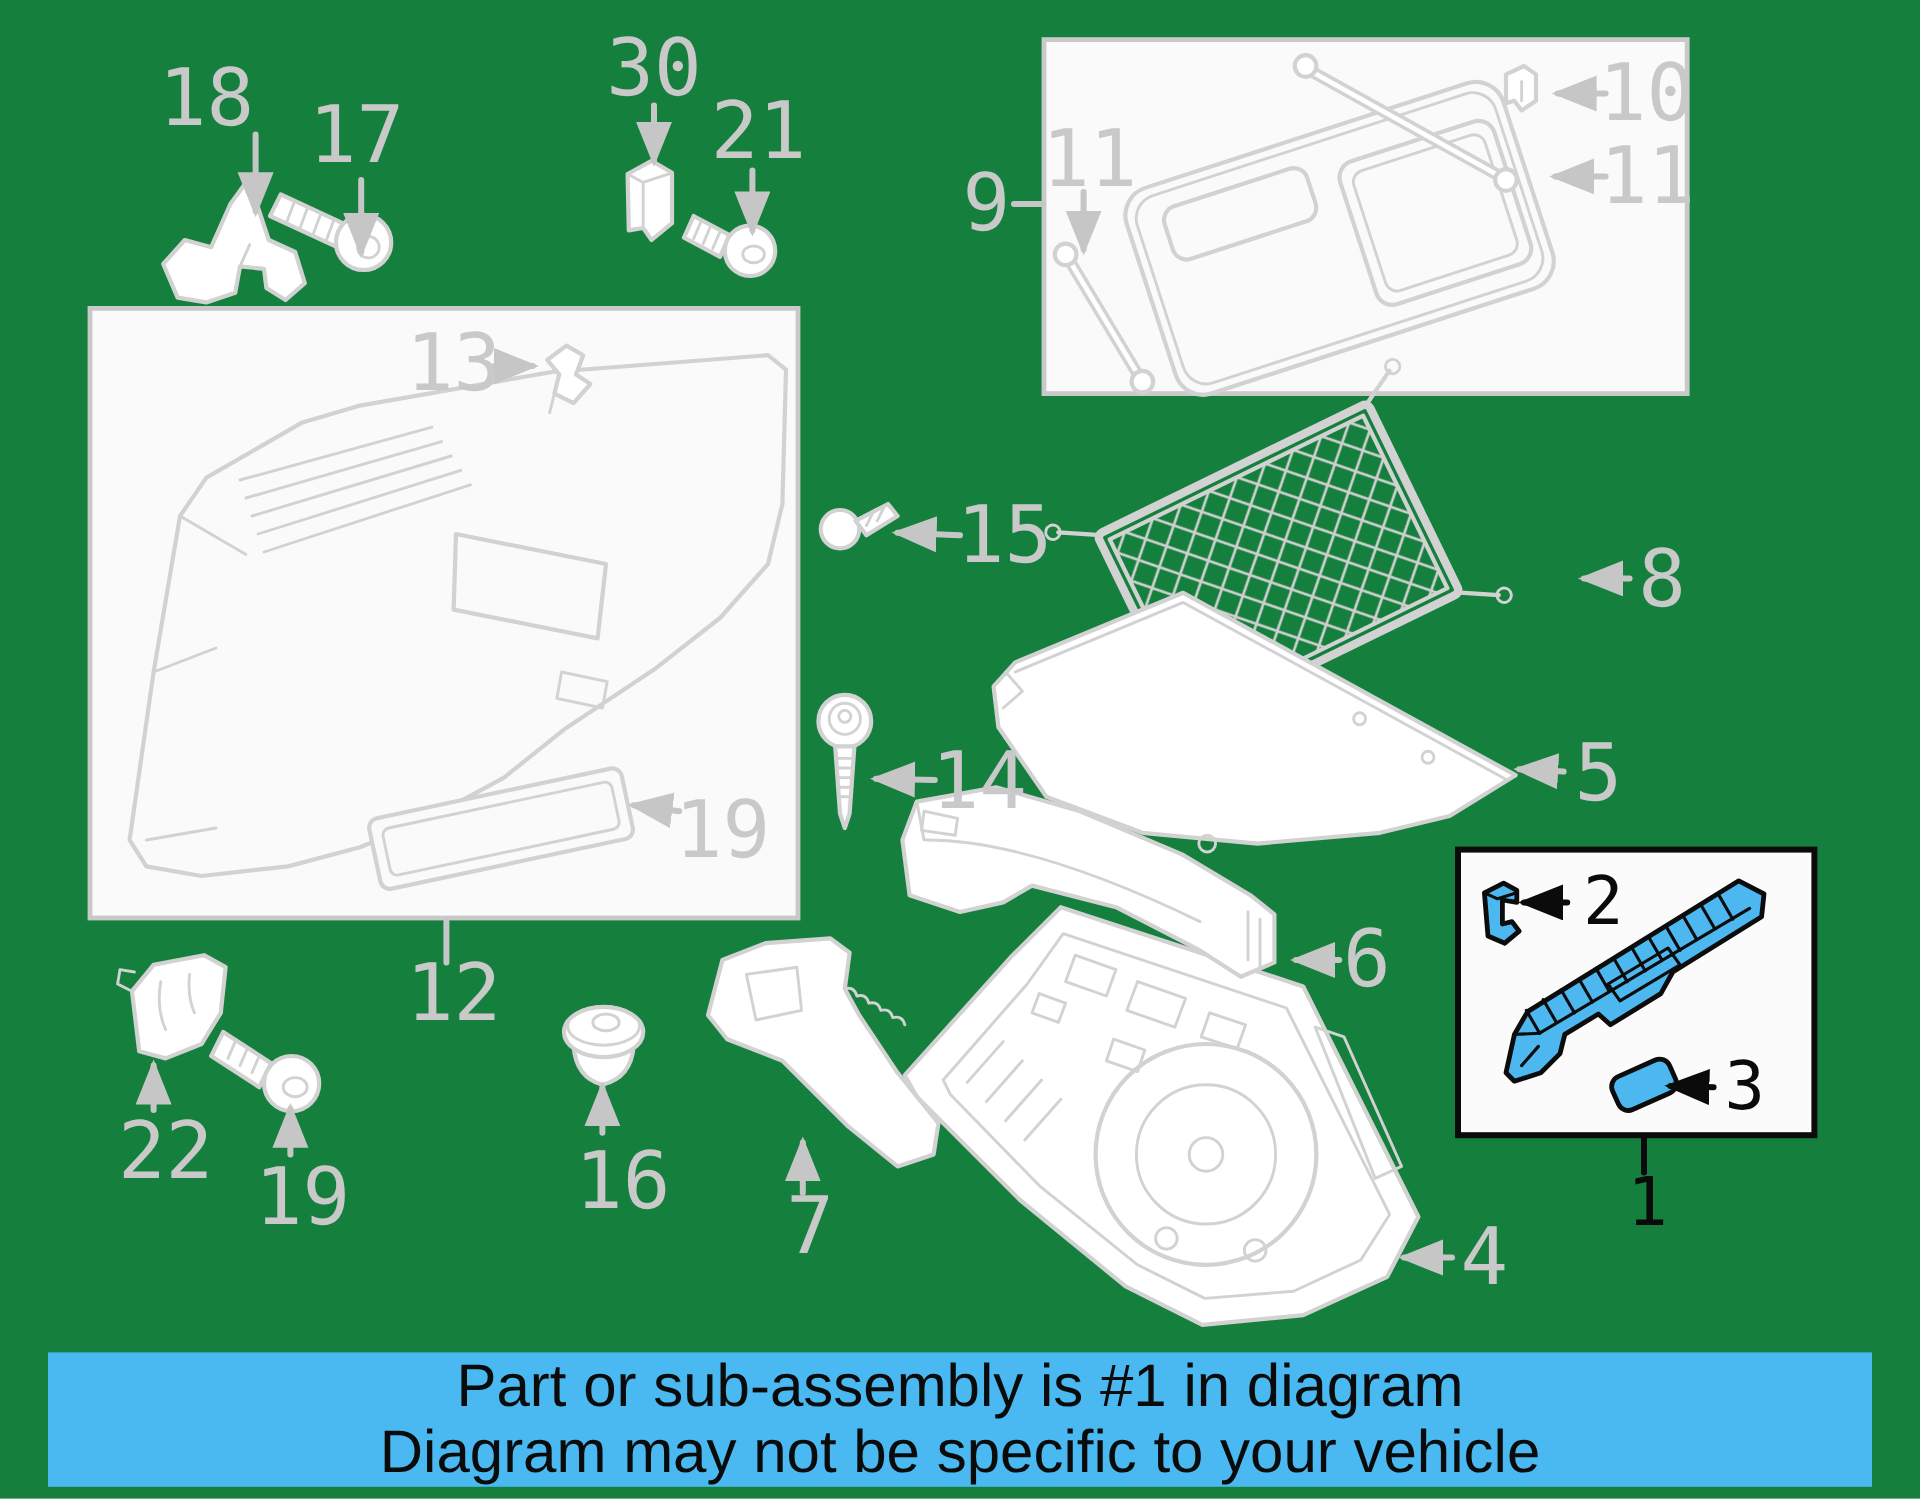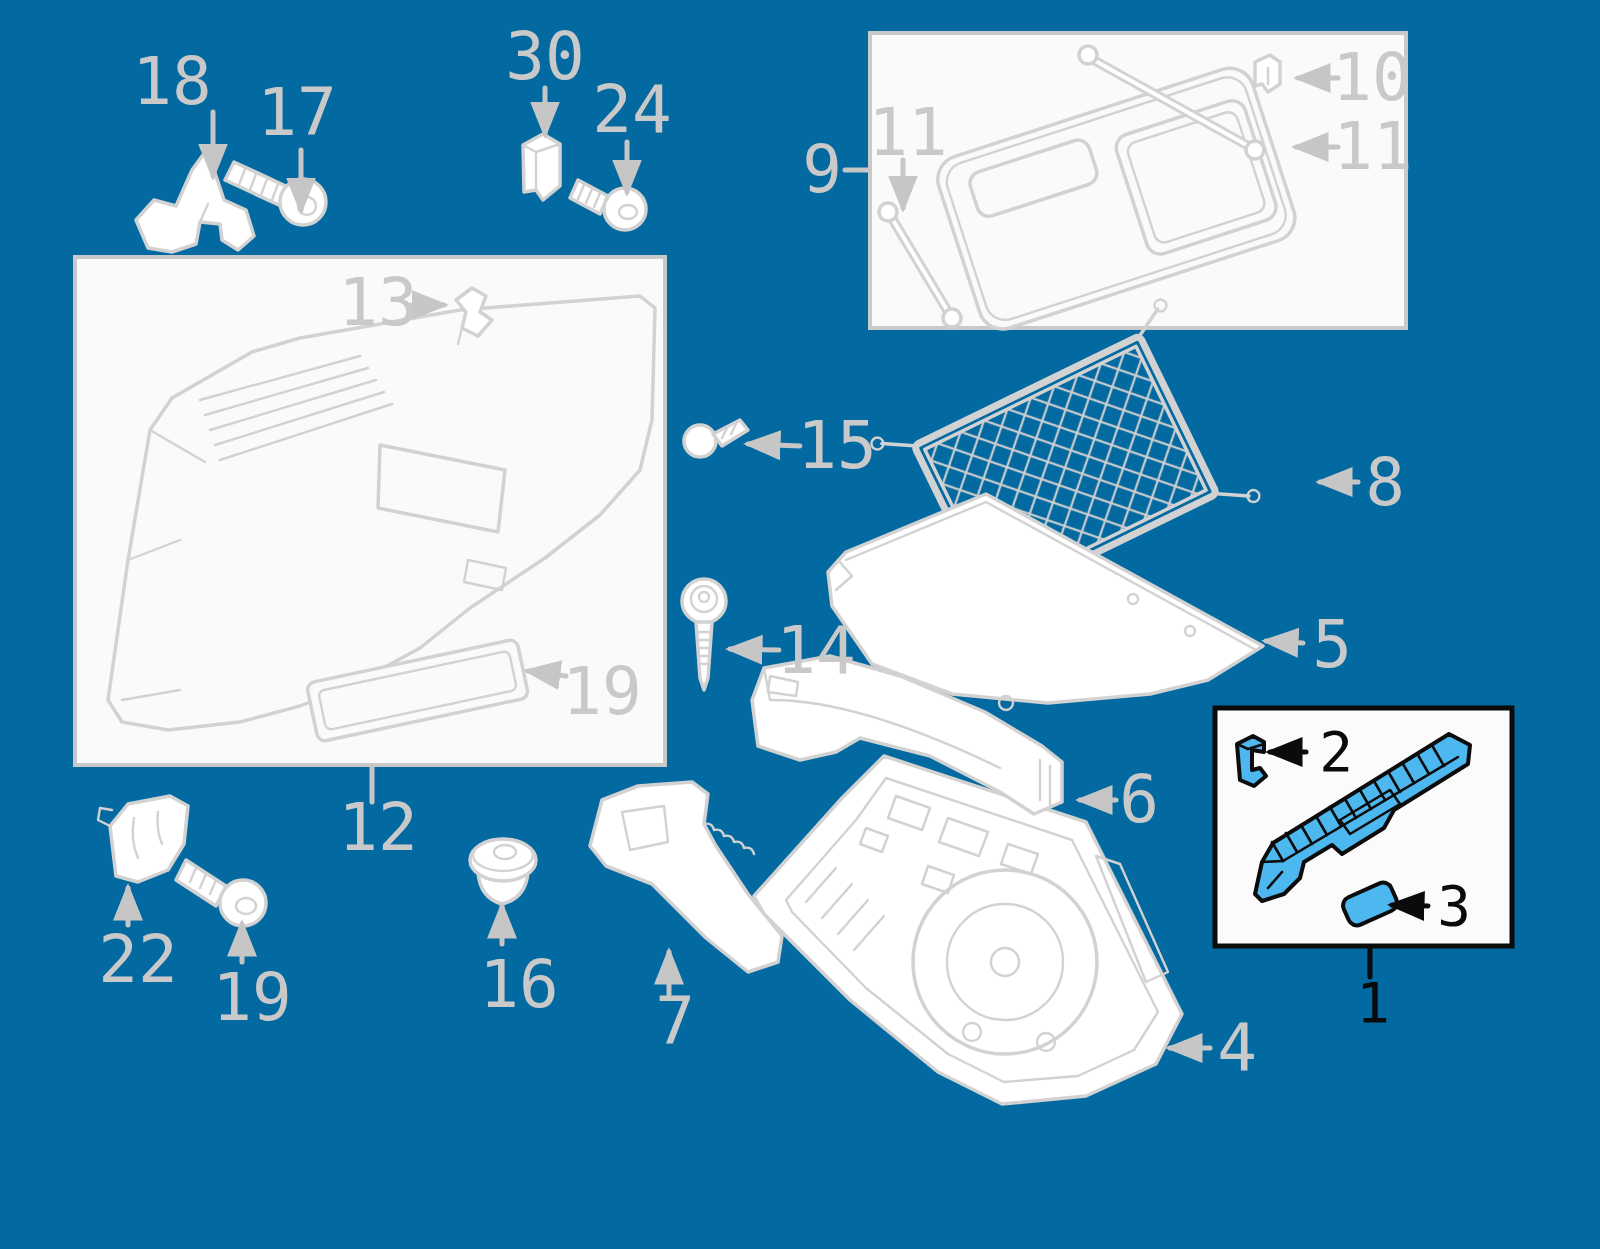--- a/index.html
+++ b/index.html
@@ -1,16 +1,16 @@
 <!DOCTYPE html>
 <html><head>
 <meta charset="utf-8">
 <style>
   html,body{margin:0;padding:0;background:#ffffff;}
-  #stage{position:relative;width:1600px;height:1249px;background:#0369a1;overflow:hidden;
+  #stage{position:relative;width:1600px;height:1249px;background:#15803d;overflow:hidden;
          font-family:"DejaVu Sans",sans-serif;}
   #art{position:absolute;left:0;top:0;}
   .art{stroke:#d2d2d2;fill:none;stroke-width:3.5;stroke-linejoin:round;stroke-linecap:round;}
   .artf{stroke:#d2d2d2;fill:#ffffff;stroke-width:3.5;stroke-linejoin:round;stroke-linecap:round;}
   .artb{stroke:#d2d2d2;fill:#fafafa;stroke-width:3.5;stroke-linejoin:round;stroke-linecap:round;}
   .thin{stroke-width:2.4;}
   .tube{stroke:#d2d2d2;stroke-width:10;stroke-linecap:round;fill:none;}
   .tubein{stroke:#ffffff;stroke-width:4;stroke-linecap:round;fill:none;}
   .arrow{stroke:#c6c6c6;stroke-width:5;stroke-linecap:round;fill:none;}
   .arrowb{stroke:#0b0b0b;stroke-width:5;stroke-linecap:round;fill:none;}
@@ -228,21 +228,21 @@
       <path class="arrowb" marker-end="url(#ab)" d="M1306,752 L1270,752"></path>
       <path class="arrowb" marker-end="url(#ab)" d="M1428,906 L1392,905"></path>
       <path class="arrowb" d="M1370,947 L1370,977"></path>
     </g>
   </svg>
 
   <div>
     <div class="lbl" style="left:172px;top:82px">18</div>
     <div class="lbl" style="left:297px;top:113px">17</div>
     <div class="lbl" style="left:545px;top:57px">30</div>
-    <div class="lbl" style="left:632px;top:110px">24</div>
+    <div class="lbl" style="left:632px;top:110px">21</div>
     <div class="lbl" style="left:822px;top:170px">9</div>
     <div class="lbl" style="left:908px;top:133px">11</div>
     <div class="lbl" style="left:1372px;top:78px">10</div>
     <div class="lbl" style="left:1373px;top:147px">11</div>
     <div class="lbl" style="left:378px;top:303px">13</div>
     <div class="lbl" style="left:602px;top:692px">19</div>
     <div class="lbl" style="left:378px;top:828px">12</div>
     <div class="lbl" style="left:837px;top:446px">15</div>
     <div class="lbl" style="left:816px;top:651px">14</div>
     <div class="lbl" style="left:1385px;top:483px">8</div>
@@ -251,14 +251,18 @@
     <div class="lbl" style="left:675px;top:1022px">7</div>
     <div class="lbl" style="left:1237px;top:1048px">4</div>
     <div class="lbl" style="left:138px;top:960px">22</div>
     <div class="lbl" style="left:252px;top:998px">19</div>
     <div class="lbl" style="left:519px;top:985px">16</div>
     <div class="lbl black" style="left:1336px;top:752px">2</div>
     <div class="lbl black" style="left:1454px;top:906px">3</div>
     <div class="lbl black" style="left:1373px;top:1003px">1</div>
   </div>
 
+  <div id="banner">
+    <div>Part or sub-assembly is #1 in diagram</div>
+    <div>Diagram may not be specific to your vehicle</div>
+  </div>
 
 </div>
 
 </body></html>

